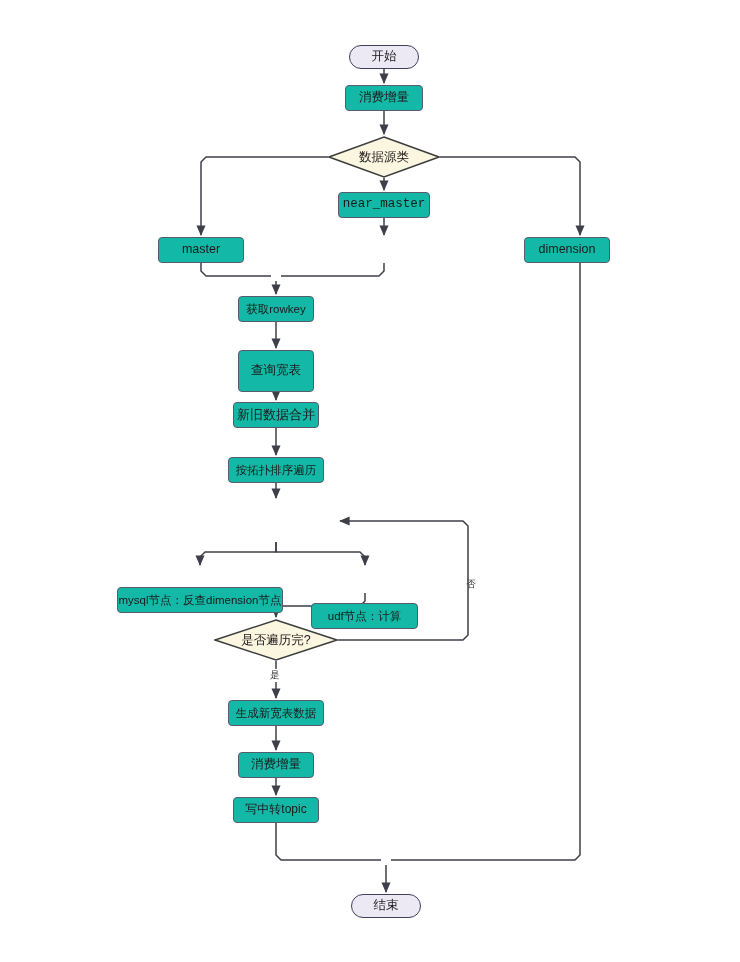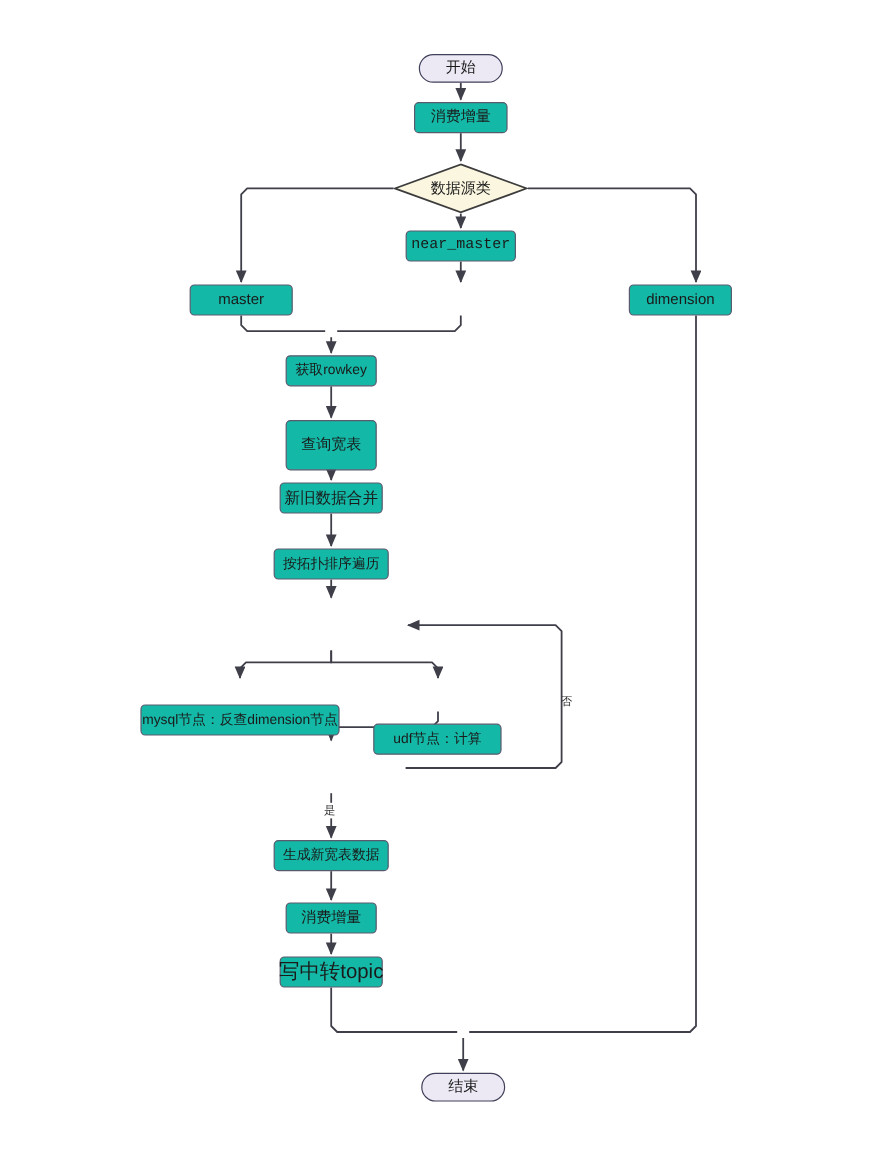--- a/index.html
+++ b/index.html
@@ -105,25 +105,31 @@
 
   <div class="node n-proc" style="left:233px;top:402px;width:86px;height:26px;font-size:13px;">新旧数据合并</div>
 
   <div class="node n-proc" style="left:228px;top:457px;width:96px;height:26px;font-size:11.5px;">按拓扑排序遍历</div>
 
 
   <div class="node n-proc" style="left:117px;top:567px;width:166px;height:26px;font-size:11.5px;margin-top:20px;">mysql节点：反查dimension节点</div>
 
   <div class="node n-proc" style="left:311px;top:567px;width:107px;height:26px;font-size:11.5px;margin-top:36px;">udf节点：计算</div>
 
+  <div class="n-dec-wrap" style="left:214px;top:619px;width:124px;height:42px;">
+    <svg width="124" height="42" viewBox="0 0 124 42" xmlns="http://www.w3.org/2000/svg">
+      <polygon points="62,1 123,21 62,41 1,21" fill="#fbf6e0" stroke="#3d3d3d" stroke-width="1.4"></polygon>
+    </svg>
+    <div class="n-dec-label">是否遍历完?</div>
+  </div>
 
   <div class="node n-proc" style="left:228px;top:700px;width:96px;height:26px;font-size:11.5px;">生成新宽表数据</div>
 
   <div class="node n-proc" style="left:238px;top:752px;width:76px;height:26px;">消费增量</div>
 
-  <div class="node n-proc" style="left:233px;top:797px;width:86px;height:26px;font-size:17px;">写中转topic</div>
+  <div class="node n-proc" style="left:233px;top:797px;width:86px;height:26px;font-size:12px;">写中转topic</div>
 
   <div class="node n-term" style="left:351px;top:894px;width:70px;height:24px;text-align:center;">结束</div>
 
   <div class="edge-label vert" style="left:463px;top:572px;">否</div>
   <div class="edge-label" style="left:269px;top:669px;">是</div>
 
 </div>
 
 </body></html>

